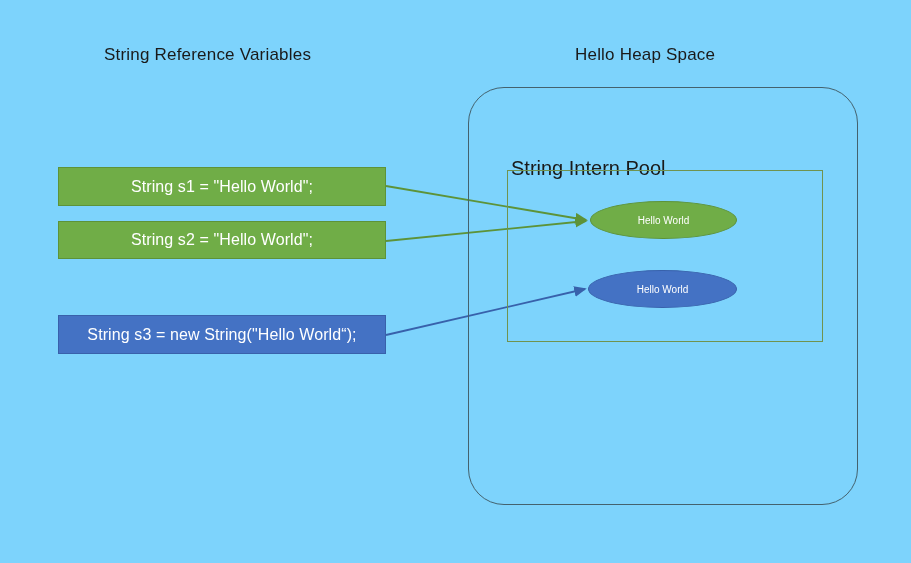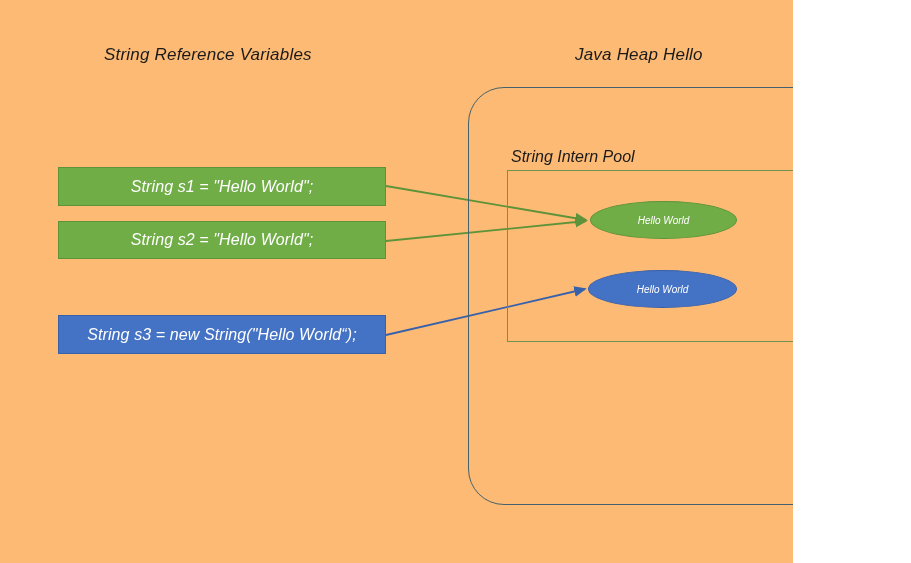--- a/index.html
+++ b/index.html
@@ -5,25 +5,24 @@
   html, body {
     margin: 0;
     padding: 0;
     background: #ffffff;
   }
   body {
     font-family: "Liberation Sans", sans-serif;
   }
   #canvas {
     position: relative;
-    width: 793px;
+    width: 911px;
     height: 563px;
-    background: #fdba74;
+    background: #7dd3fc;
     overflow: hidden;
-    font-style: italic;
   }
   .heading {
     position: absolute;
     font-size: 17px;
     color: #1a1a1a;
     letter-spacing: 0.2px;
     white-space: nowrap;
     font-weight: 400;
   }
   #title-left  { left: 104px; top: 45px; }
@@ -69,22 +68,22 @@
     top: 170px;
     width: 316px;
     height: 172px;
     border: 1.3px solid #70934f;
     box-sizing: border-box;
     background: transparent;
   }
   #pool-label {
     position: absolute;
     left: 511px;
-    top: 148px;
-    font-size: 16px;
+    top: 157px;
+    font-size: 20px;
     color: #1a1a1a;
     white-space: nowrap;
   }
 
   .ellipse {
     position: absolute;
     display: flex;
     align-items: center;
     justify-content: center;
     border-radius: 50%;
@@ -112,21 +111,21 @@
     pointer-events: none;
   }
 </style>
 </head>
 <body>
 
 <div id="canvas">
 
   <div class="heading" id="title-left">String Reference  Variables</div>
 
-  <div class="heading" id="title-right">Java Heap Hello</div>
+  <div class="heading" id="title-right">Hello Heap Space</div>
 
   <svg id="arrows" viewBox="0 0 911 563" xmlns="http://www.w3.org/2000/svg">
     <defs>
       <marker id="head-green" markerWidth="7" markerHeight="7" refX="6" refY="3" orient="auto" markerUnits="strokeWidth">
         <path d="M0,0 L7,3 L0,6 z" fill="#5d9339"></path>
       </marker>
       <marker id="head-blue" markerWidth="7" markerHeight="7" refX="6" refY="3" orient="auto" markerUnits="strokeWidth">
         <path d="M0,0 L7,3 L0,6 z" fill="#3861ab"></path>
       </marker>
     </defs>

